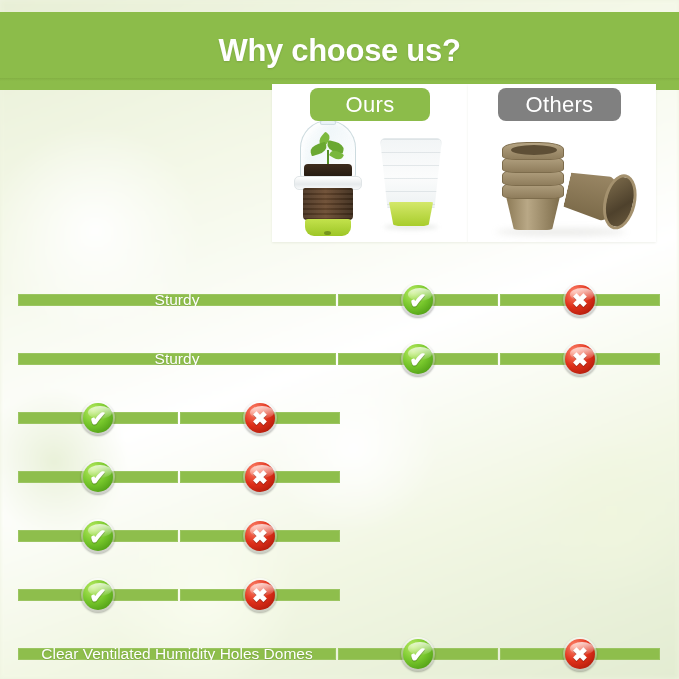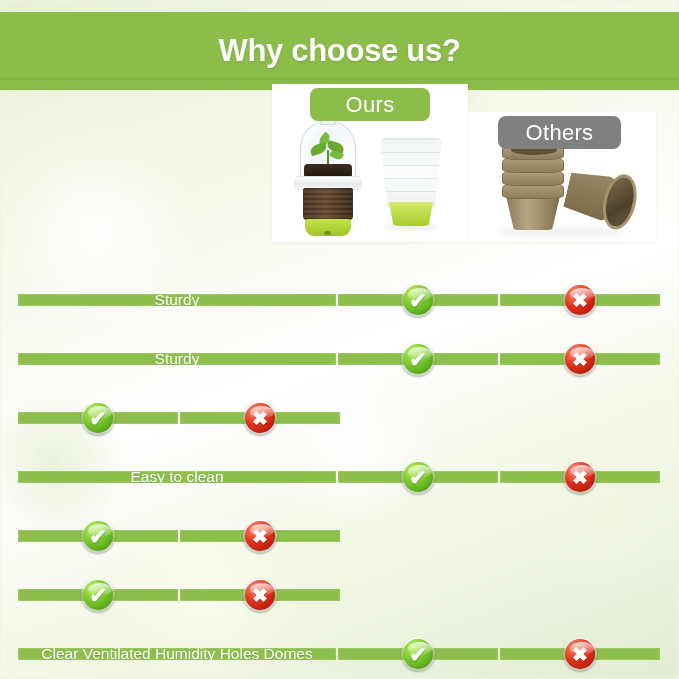--- a/index.html
+++ b/index.html
@@ -71,21 +71,21 @@
     display: flex;
     gap: 0;
   }
   .card {
     position: relative;
     background: #ffffff;
     overflow: hidden;
     box-shadow: 0 1px 2px rgba(120,140,90,0.12);
   }
   .card.ours   { width: 196px; }
-  .card.others { width: 188px; margin-top: 28px; }
+  .card.others { width: 188px; }
 
   .col-badge {
     position: absolute;
     top: 4px;
     height: 33px;
     border-radius: 8px;
     display: flex;
     align-items: center;
     justify-content: center;
     color: #ffffff;
@@ -473,21 +473,20 @@
           <div class="badge-icon no">
             <div class="ring"></div>
             <div class="disc">
               <div class="gloss"></div>
             </div>
             <div class="glyph">✖</div>
           </div>
         </div>
       </div>
       <div class="row">
-        <div class="cell label">Easy to clean</div>
         <div class="cell mark">
           <div class="badge-icon ok">
             <div class="ring"></div>
             <div class="disc">
               <div class="gloss"></div>
             </div>
             <div class="glyph">✔</div>
           </div>
         </div>
         <div class="cell mark">

